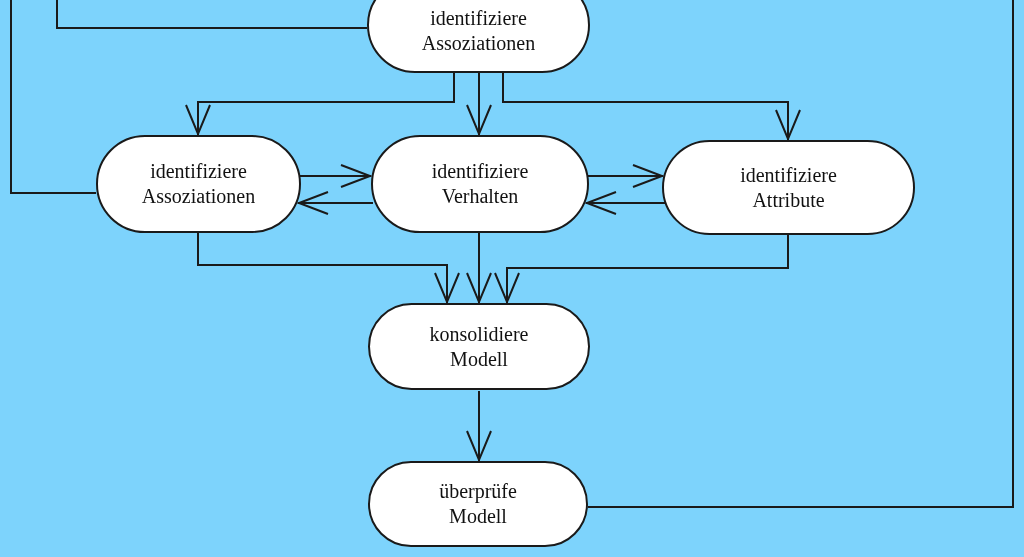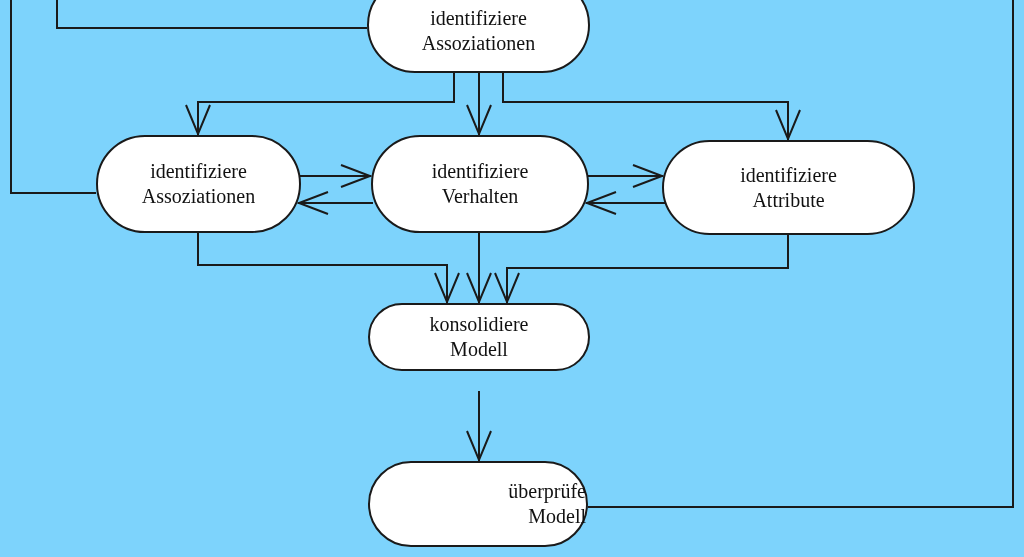--- a/index.html
+++ b/index.html
@@ -35,22 +35,22 @@
     color: #111111;
     font-size: 20px;
     line-height: 25px;
     white-space: nowrap;
   }
   .nline { display: block; }
   #node-interaktionen { left: 367px; top: -23px; width: 223px; height: 96px; border-radius: 48px; padding-top: 12px; }
   #node-assoziationen { left: 96px;  top: 135px; width: 205px; height: 98px; border-radius: 49px; }
   #node-attribute     { left: 371px; top: 135px; width: 218px; height: 98px; border-radius: 49px; }
   #node-verhalten     { left: 662px; top: 140px; width: 253px; height: 95px; border-radius: 48px; }
-  #node-konsolidiere  { left: 368px; top: 303px; width: 222px; height: 68px; border-radius: 44px; }
-  #node-ueberpruefe   { left: 368px; top: 461px; width: 220px; height: 86px; border-radius: 43px; align-items: flex-end; }
+  #node-konsolidiere  { left: 368px; top: 303px; width: 222px; height: 87px; border-radius: 44px; }
+  #node-ueberpruefe   { left: 368px; top: 461px; width: 220px; height: 86px; border-radius: 43px; }
 </style>
 </head>
 <body>
 
 <div id="canvas">
 
   <svg id="edges" viewBox="0 0 1024 557" xmlns="http://www.w3.org/2000/svg">
     <path d="M 57 0 V 28 H 367"></path>
     <path d="M 96 193 H 11 V 0"></path>
     <path d="M 588 507 H 1013 V 0"></path>

